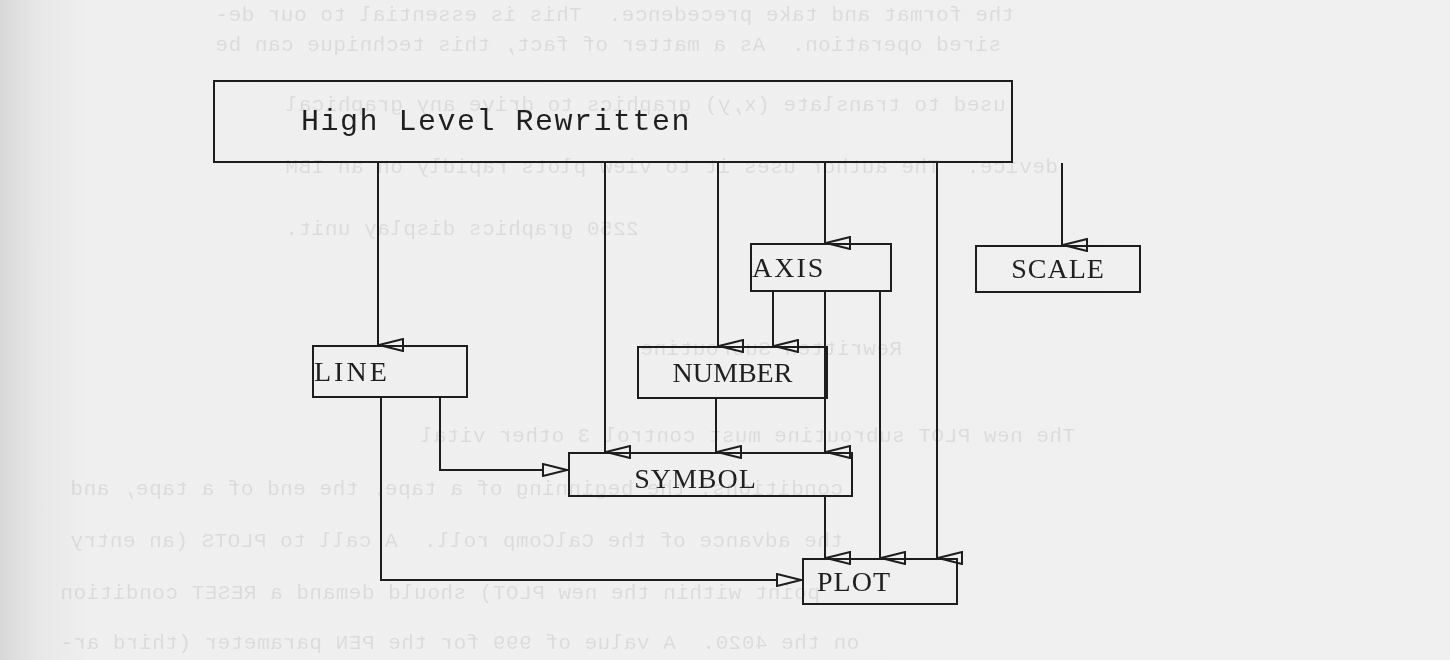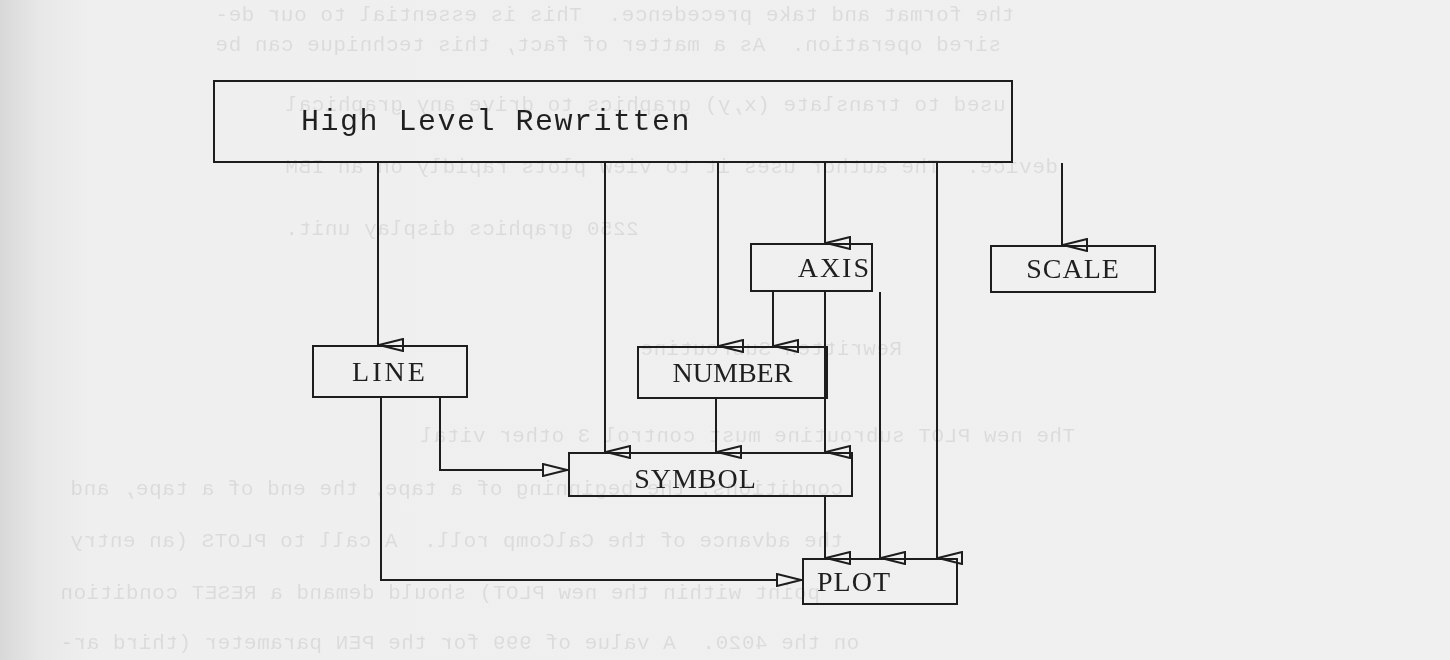--- a/index.html
+++ b/index.html
@@ -29,23 +29,23 @@
     position: absolute;
     border: 2.5px solid #1d1d1d;
     box-sizing: border-box;
     display: flex; align-items: center;
     color: #1f1f1f;
     font-family: "Liberation Serif", "DejaVu Serif", serif;
     background: transparent;
   }
   .box span { display: block; }
   .box-hll { left: 213px; top: 80px; width: 800px; height: 83px; justify-content: flex-start; padding-left: 86px; font-size: 30px; letter-spacing: 1.5px; font-family: "Liberation Mono", "DejaVu Sans Mono", monospace; }
-  .box-axis { left: 750px; top: 243px; width: 123px; height: 49px; justify-content: flex-end; font-size: 28px; letter-spacing: 2px; padding-left: 30px; }
-  .box-scale { left: 975px; top: 245px; width: 166px; height: 48px; justify-content: center; font-size: 28px; letter-spacing: 1px; margin-left: 15px; }
-  .box-line { left: 312px; top: 345px; width: 156px; height: 53px; justify-content: center; font-size: 28px; letter-spacing: 3px; }
+  .box-axis { left: 750px; top: 243px; width: 142px; height: 49px; justify-content: flex-start; font-size: 28px; letter-spacing: 2px; }
+  .box-scale { left: 975px; top: 245px; width: 166px; height: 48px; justify-content: center; font-size: 28px; letter-spacing: 1px; }
+  .box-line { left: 312px; top: 345px; width: 156px; height: 53px; justify-content: flex-start; font-size: 28px; letter-spacing: 3px; }
   .box-number { left: 637px; top: 346px; width: 191px; height: 53px; justify-content: center; font-size: 28px; letter-spacing: 0px; }
   .box-symbol { left: 568px; top: 452px; width: 285px; height: 45px; justify-content: center; font-size: 28px; letter-spacing: 1px; padding-right: 30px; align-items: flex-end; }
   .box-plot { left: 802px; top: 558px; width: 156px; height: 47px; justify-content: flex-start; padding-left: 13px; font-size: 28px; letter-spacing: 1px; }
 </style>
 </head>
 <body>
 
 <div class="page">
 
   <div class="ghost" style="left:215px; top:4px;">the format and take precedence.  This is essential to our de-</div>

